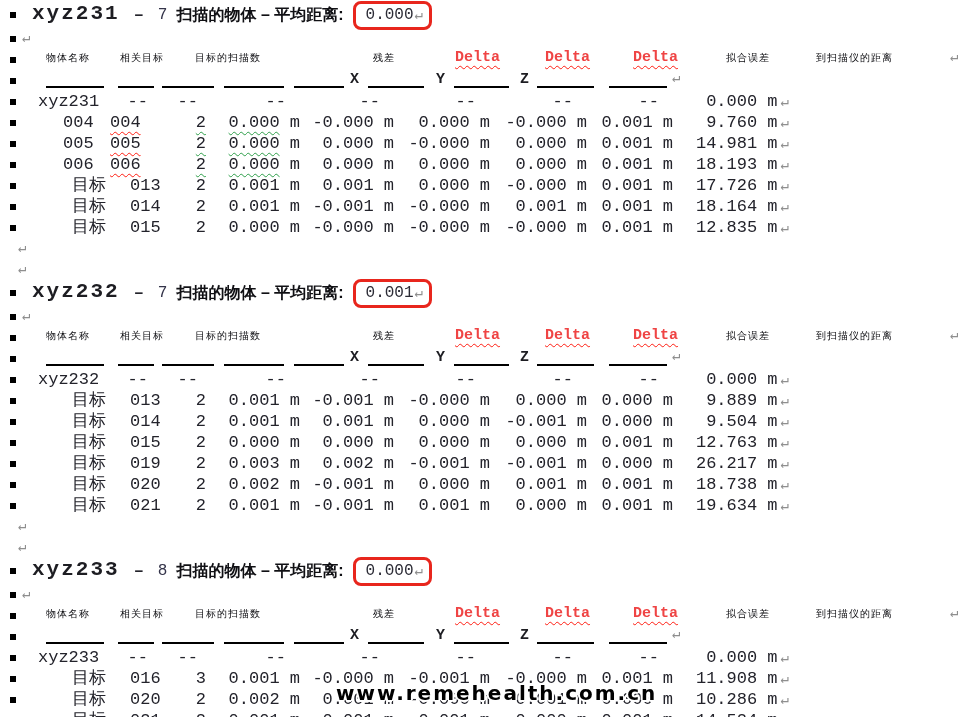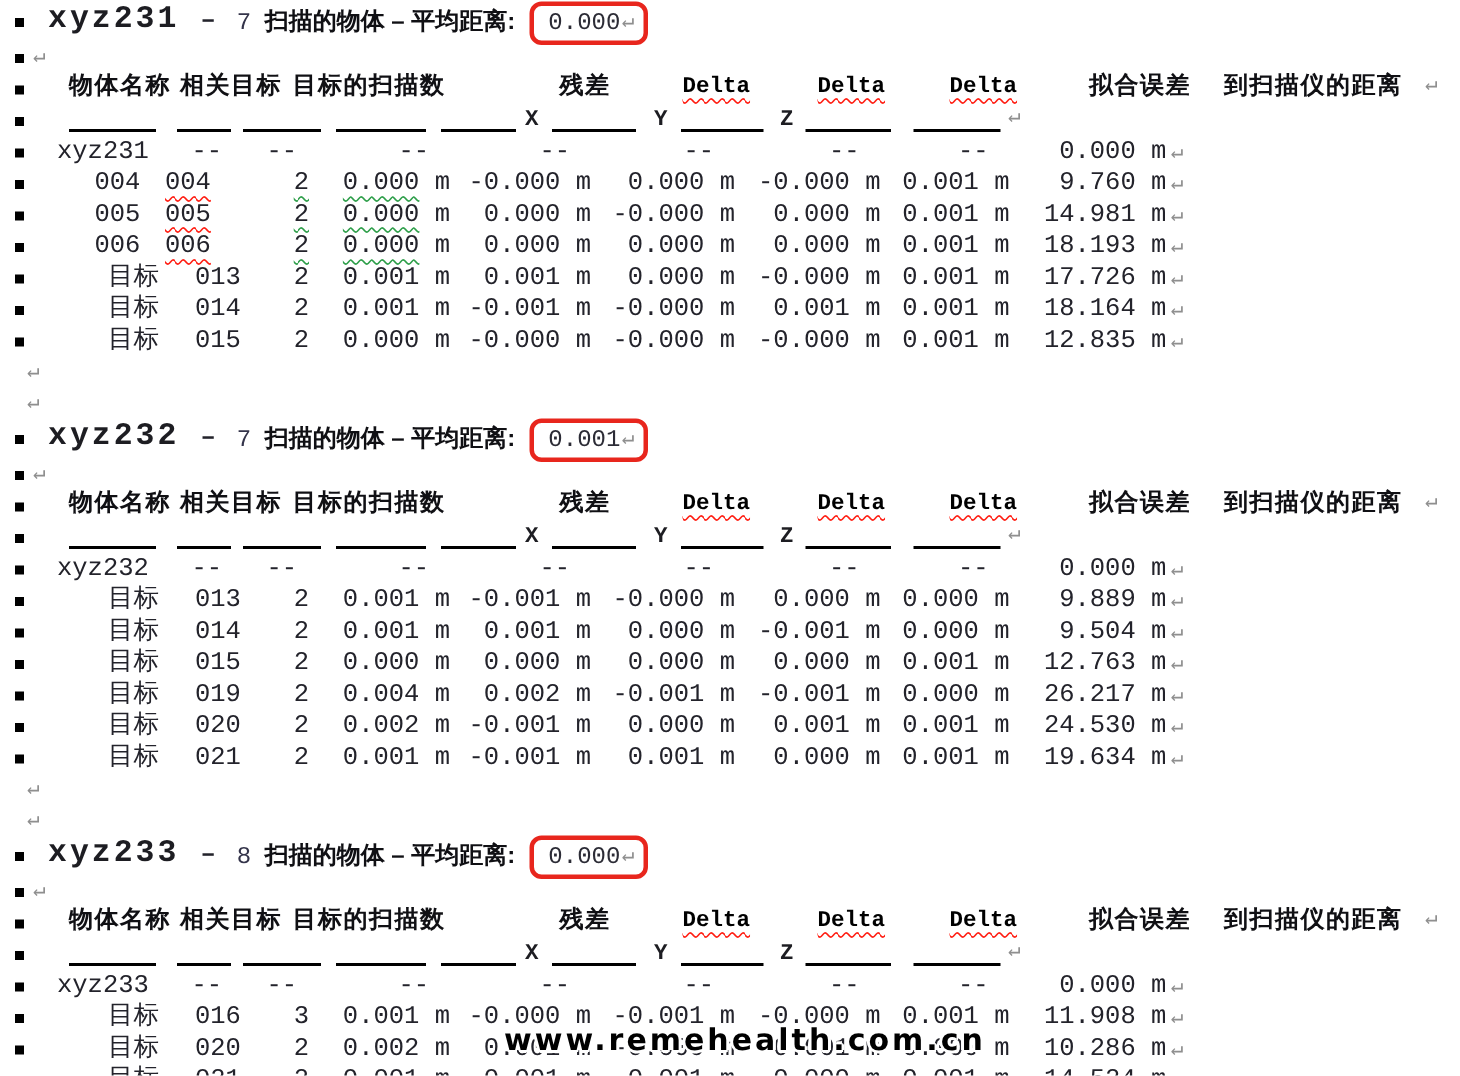--- a/index.html
+++ b/index.html
@@ -16,22 +16,22 @@
   .pil-h1{position:absolute;left:950px;bottom:2px;}
   .pil-h2{position:absolute;left:672px;bottom:2px;}
   .sec-name{font-weight:bold;font-size:21px;letter-spacing:2px;color:#1d1d22;position:relative;top:-1px;}
   .dash-big{font-weight:bold;font-size:17px;margin:0 14px;}
   .scan-count{font-size:16px;color:#34344a;}
   .subtitle{font-family:"Liberation Sans",sans-serif;font-weight:bold;font-size:16px;margin-left:9px;color:#101014;}
   .avg-box{display:inline-flex;align-items:center;border:3px solid #e8261d;border-radius:8px;
            padding:0 6px 1px 10px;margin-left:9px;height:22px;font-size:16px;color:#2c2c36;}
   .avg-box .pilcrow{margin-left:1px;}
   .hdr1 span.hlab{position:absolute;bottom:2px;}
-  .cjk-b{font-family:"Liberation Sans",sans-serif;font-weight:bold;font-size:16px;letter-spacing:1px;color:#101014;margin-top:40px;}
-  .mono-b{font-weight:bold;font-size:15px;color:#000000;}
+  .cjk-b{font-family:"Liberation Sans",sans-serif;font-weight:normal;font-size:10px;letter-spacing:1px;color:#101014;margin-top:40px;}
+  .mono-b{font-weight:bold;font-size:15px;color:#ef4444;}
   .squig-red{text-decoration:underline wavy #ff1d12;text-decoration-thickness:1px;text-underline-offset:4px;}
   .squig-green{text-decoration:underline wavy #2d9e49;text-decoration-thickness:1px;text-underline-offset:4px;}
   .useg{position:absolute;bottom:3px;height:2px;background:#000;}
   .axis{position:absolute;bottom:1px;font-weight:bold;font-size:15px;color:#1d1d22;}
   .grid{display:grid;grid-template-columns:72px 52px 50px 88px 94px 96px 97px 86px 116px;margin-left:38px;}
   .c{white-space:pre;}
   .num{text-align:right;}
   .count{text-align:right;padding-right:6px;}
   .dashcell{text-align:right;padding-right:14px;}
   .ind-num{padding-left:25px;}
@@ -298,40 +298,40 @@
           <div class="c num"><span>0.001</span> m</div>
           <div class="c num"><span>12.763</span> m<span class="pilcrow">↵</span></div>
         </div>
       </div>
       <div class="line row-line">
         <span class="bullet"></span>
         <div class="grid">
           <div class="c ind-target">目标</div>
           <div class="c t-ind">019</div>
           <div class="c count">2</div>
-          <div class="c num"><span>0.004</span> m</div>
+          <div class="c num"><span>0.003</span> m</div>
           <div class="c num"><span>0.002</span> m</div>
           <div class="c num"><span>-0.001</span> m</div>
           <div class="c num"><span>-0.001</span> m</div>
           <div class="c num"><span>0.000</span> m</div>
           <div class="c num"><span>26.217</span> m<span class="pilcrow">↵</span></div>
         </div>
       </div>
       <div class="line row-line">
         <span class="bullet"></span>
         <div class="grid">
           <div class="c ind-target">目标</div>
           <div class="c t-ind">020</div>
           <div class="c count">2</div>
           <div class="c num"><span>0.002</span> m</div>
           <div class="c num"><span>-0.001</span> m</div>
           <div class="c num"><span>0.000</span> m</div>
           <div class="c num"><span>0.001</span> m</div>
           <div class="c num"><span>0.001</span> m</div>
-          <div class="c num"><span>24.530</span> m<span class="pilcrow">↵</span></div>
+          <div class="c num"><span>18.738</span> m<span class="pilcrow">↵</span></div>
         </div>
       </div>
       <div class="line row-line">
         <span class="bullet"></span>
         <div class="grid">
           <div class="c ind-target">目标</div>
           <div class="c t-ind">021</div>
           <div class="c count">2</div>
           <div class="c num"><span>0.001</span> m</div>
           <div class="c num"><span>-0.001</span> m</div>

